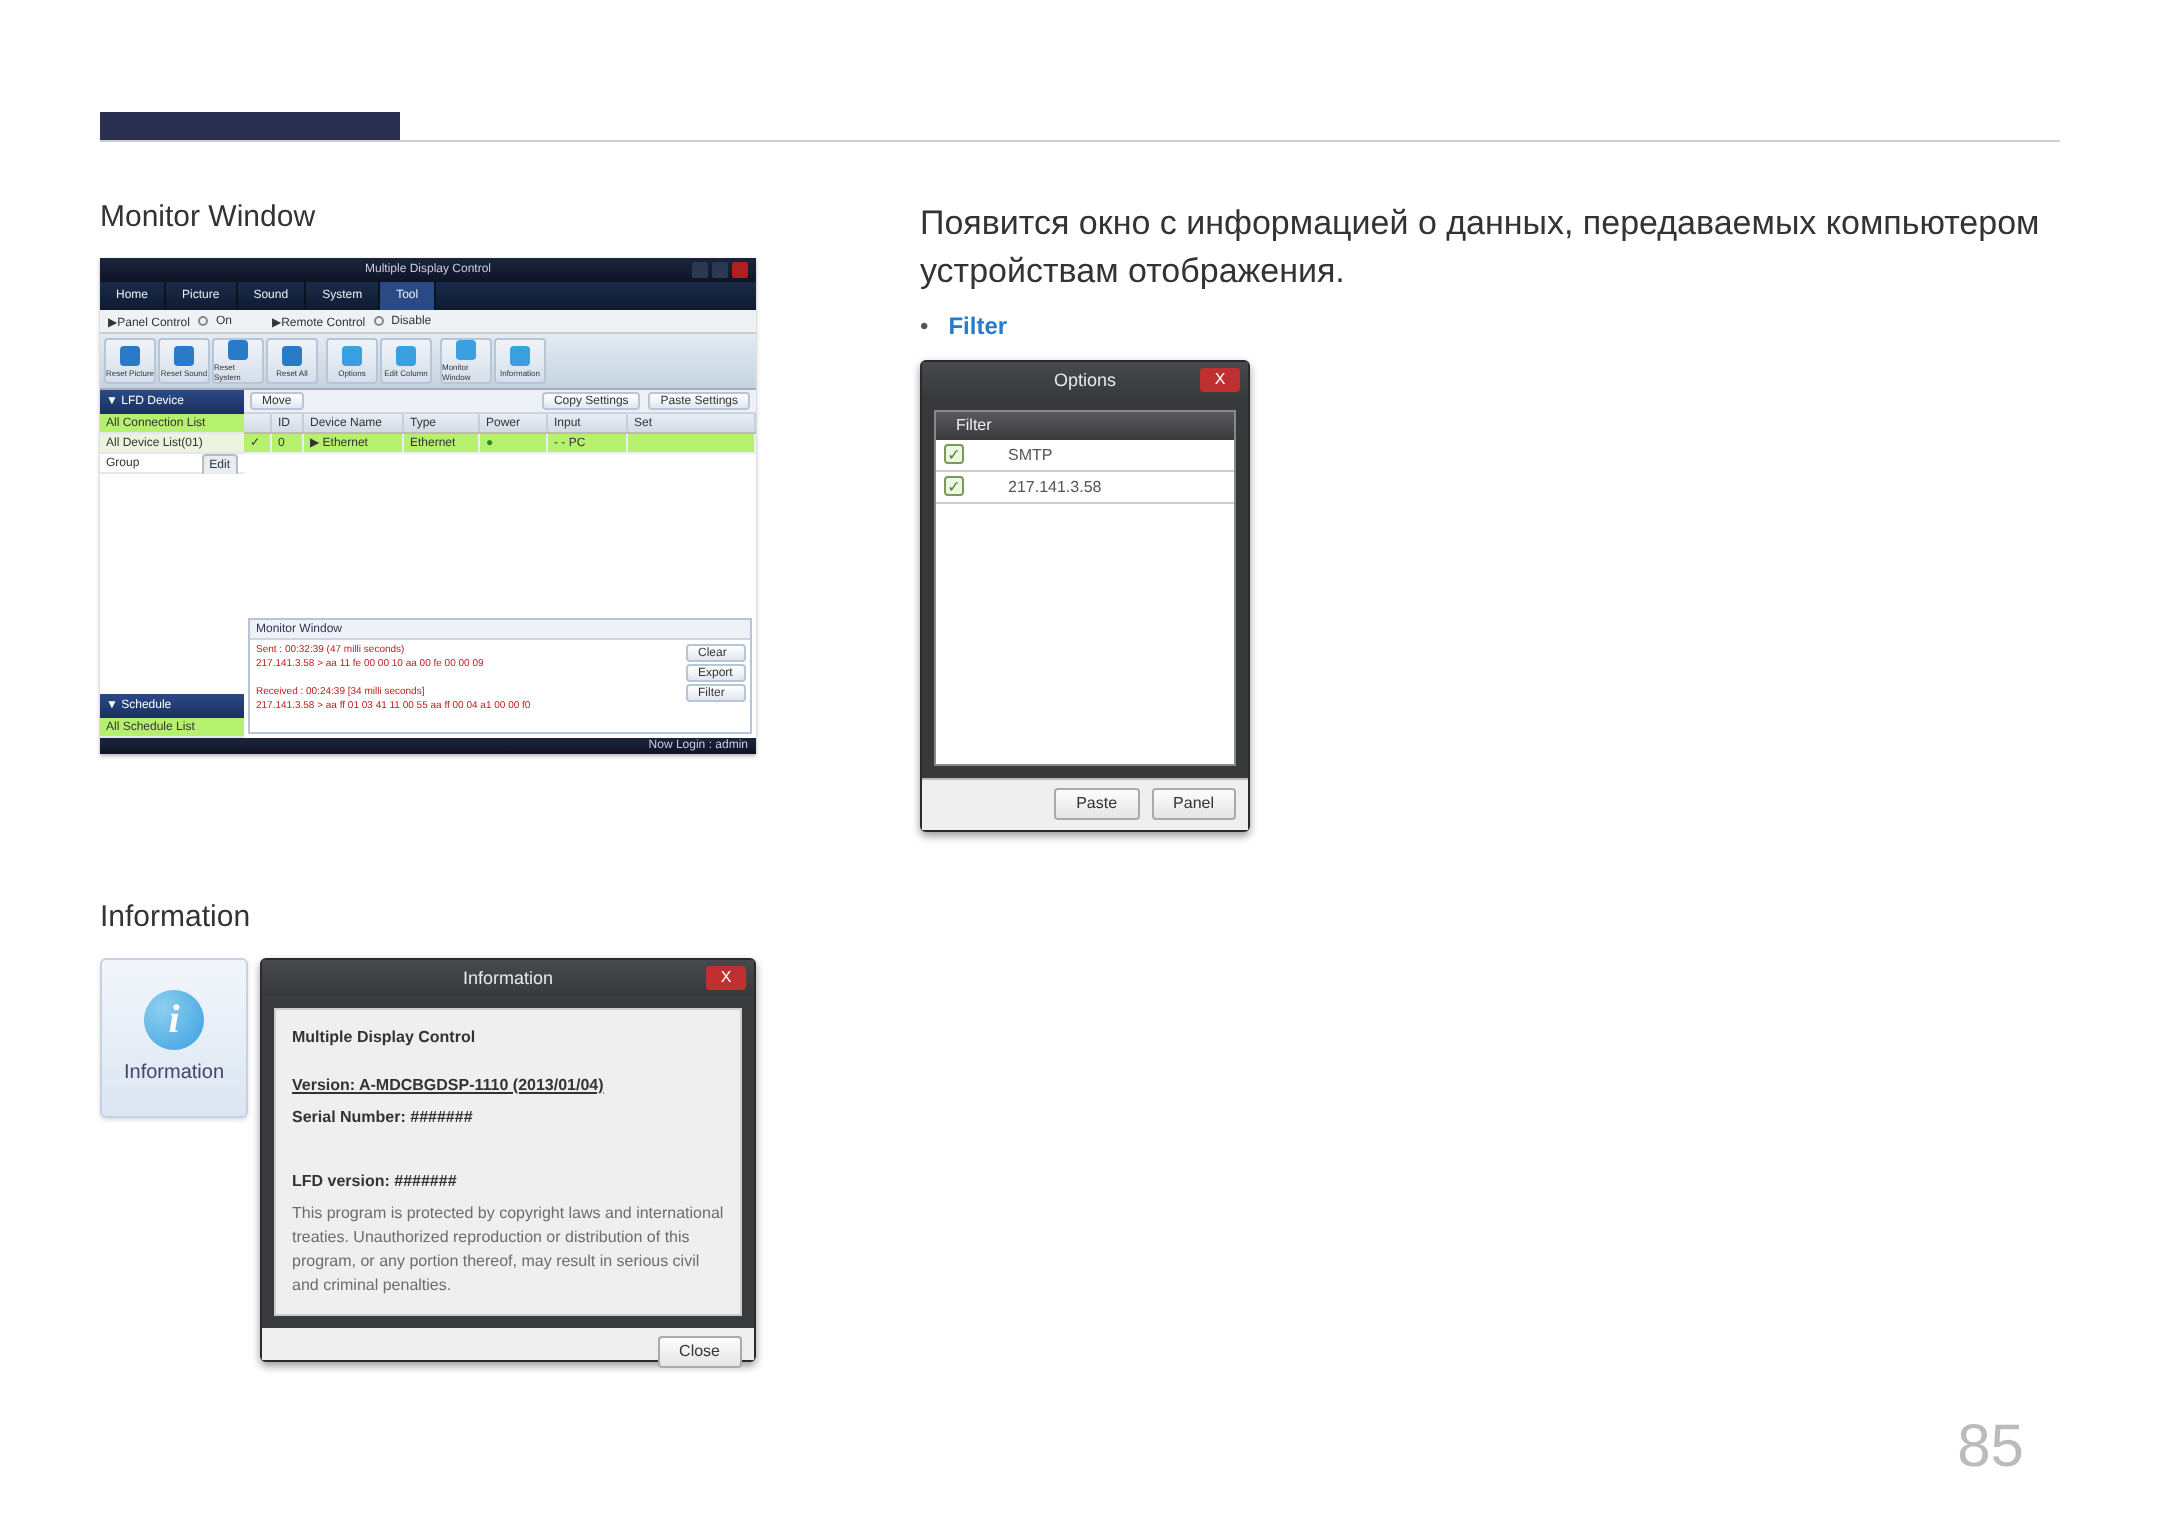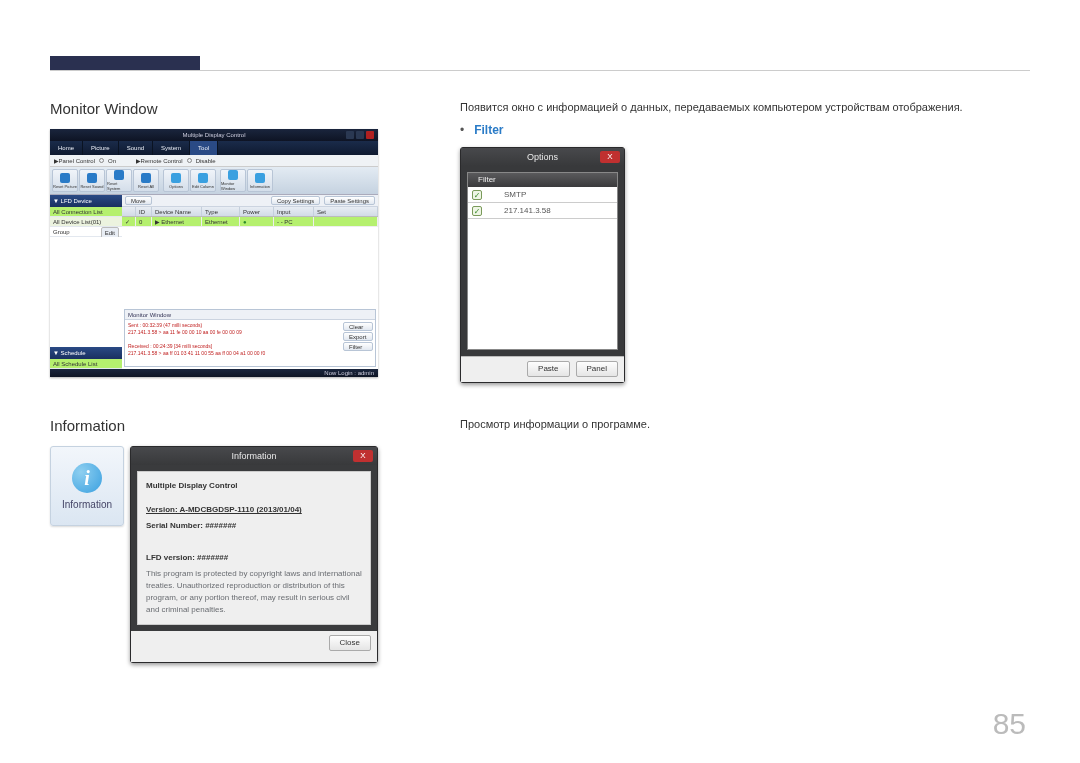--- a/index.html
+++ b/index.html
@@ -21,21 +21,21 @@
   }
   .header-rule {
     position: absolute;
     left: 50px;
     right: 50px;
     top: 70px;
     border-top: 1px solid #ccc;
   }
   .page-number {
     position: absolute;
-    right: 54px;
+    right: 68px;
     bottom: 22px;
     font-size: 30px;
     color: #bbb;
     font-weight: 300;
   }
   .content {
     position: absolute;
     left: 50px;
     right: 50px;
     top: 100px;
@@ -43,21 +43,21 @@
   .row { display: flex; }
   .left-col { width: 400px; flex-shrink: 0; }
   .right-col { flex: 1; padding-left: 10px; }
   .section-title {
     font-size: 15px;
     color: #333;
     margin-bottom: 12px;
     font-weight: 400;
   }
   .desc-text {
-    font-size: 11px;
+    font-size: 17px;
     color: #333;
     line-height: 1.4;
   }
   .bullet-line {
     display: flex;
     align-items: center;
     gap: 10px;
     margin-top: 8px;
     margin-bottom: 10px;
     font-size: 12px;
@@ -228,21 +228,21 @@
     background: #3a3b3d;
     border: 1px solid #2a2a2c;
     border-radius: 3px;
     box-shadow: 0 2px 4px rgba(0,0,0,.4);
     font-size: 8px;
     color: #333;
   }
   .info-body { background:#efefef; margin:6px; padding:8px; border:1px solid #ccc; font-size:8px; line-height:1.5;}
   .info-body .bold { font-weight:bold;}
   .info-body .light { color:#6a6d72;}
-  .info-footer { height:31px; background:#efefef; display:flex; justify-content:flex-end; padding:4px 6px;}
+  .info-footer { height:16px; background:#efefef; display:flex; justify-content:flex-end; padding:4px 6px;}
 
 </style>
 </head>
 <body>
 
 <div class="header-bar"></div>
 <div class="header-rule"></div>
 <div class="page-number">85</div>
 
 <div class="content">
@@ -431,18 +431,15 @@
             <div class="bold" style="margin-top:20px;">LFD version: #######</div>
             <div class="light" style="margin-top:4px;">This program is protected by copyright laws and international treaties. Unauthorized reproduction or distribution of this program, or any portion thereof, may result in serious civil and criminal penalties.</div>
           </div>
           <div class="info-footer">
             <span class="btn3d">Close</span>
           </div>
         </div>
       </div>
     </div>
 
-    <div class="right-col">
-      <div class="desc-text">Просмотр информации о программе.</div>
-    </div>
   </div>
 
 </div>
 
 </body></html>

